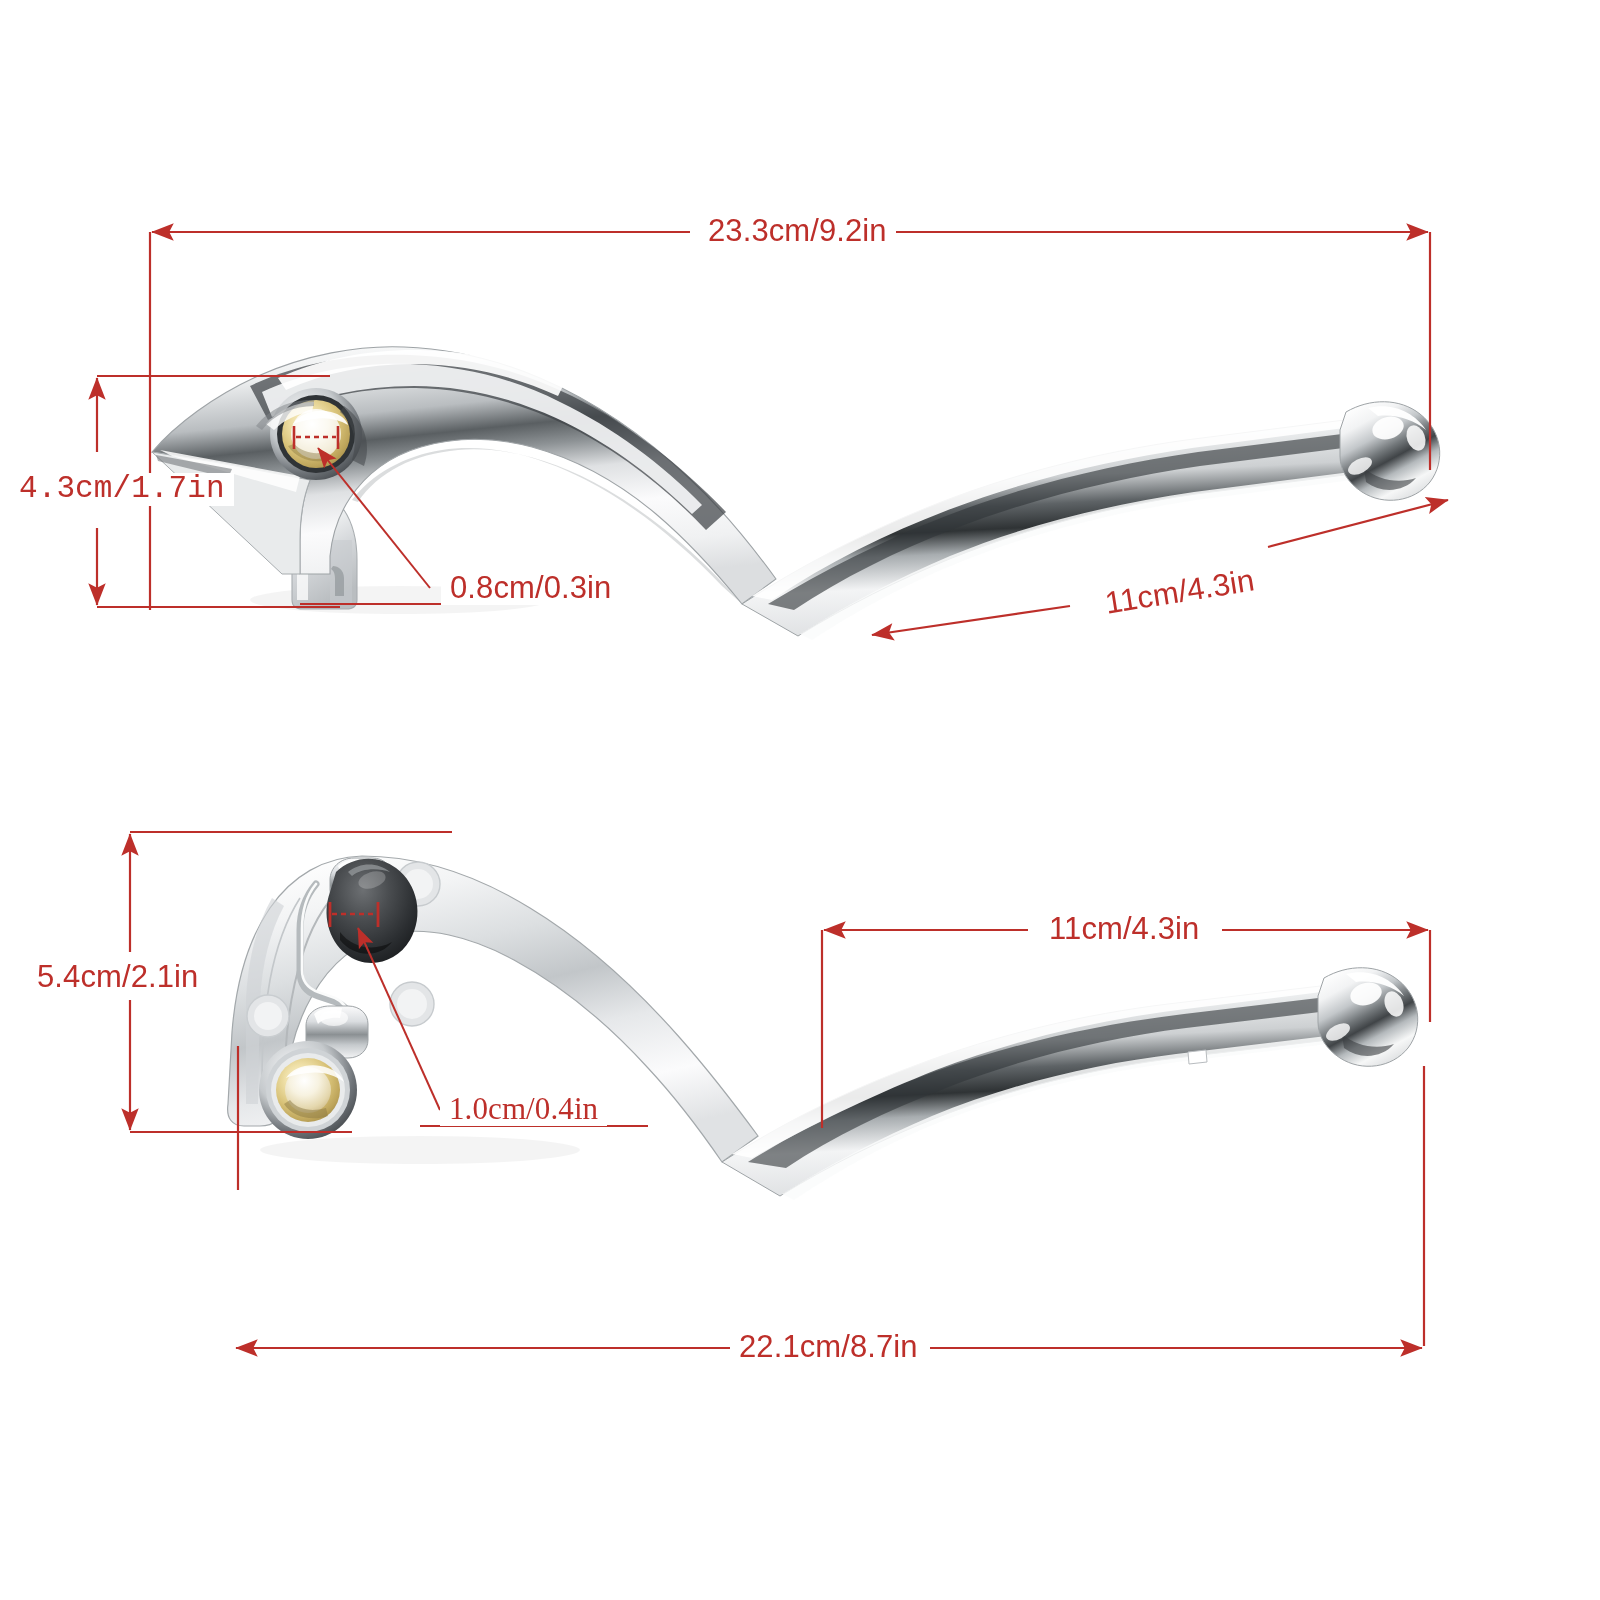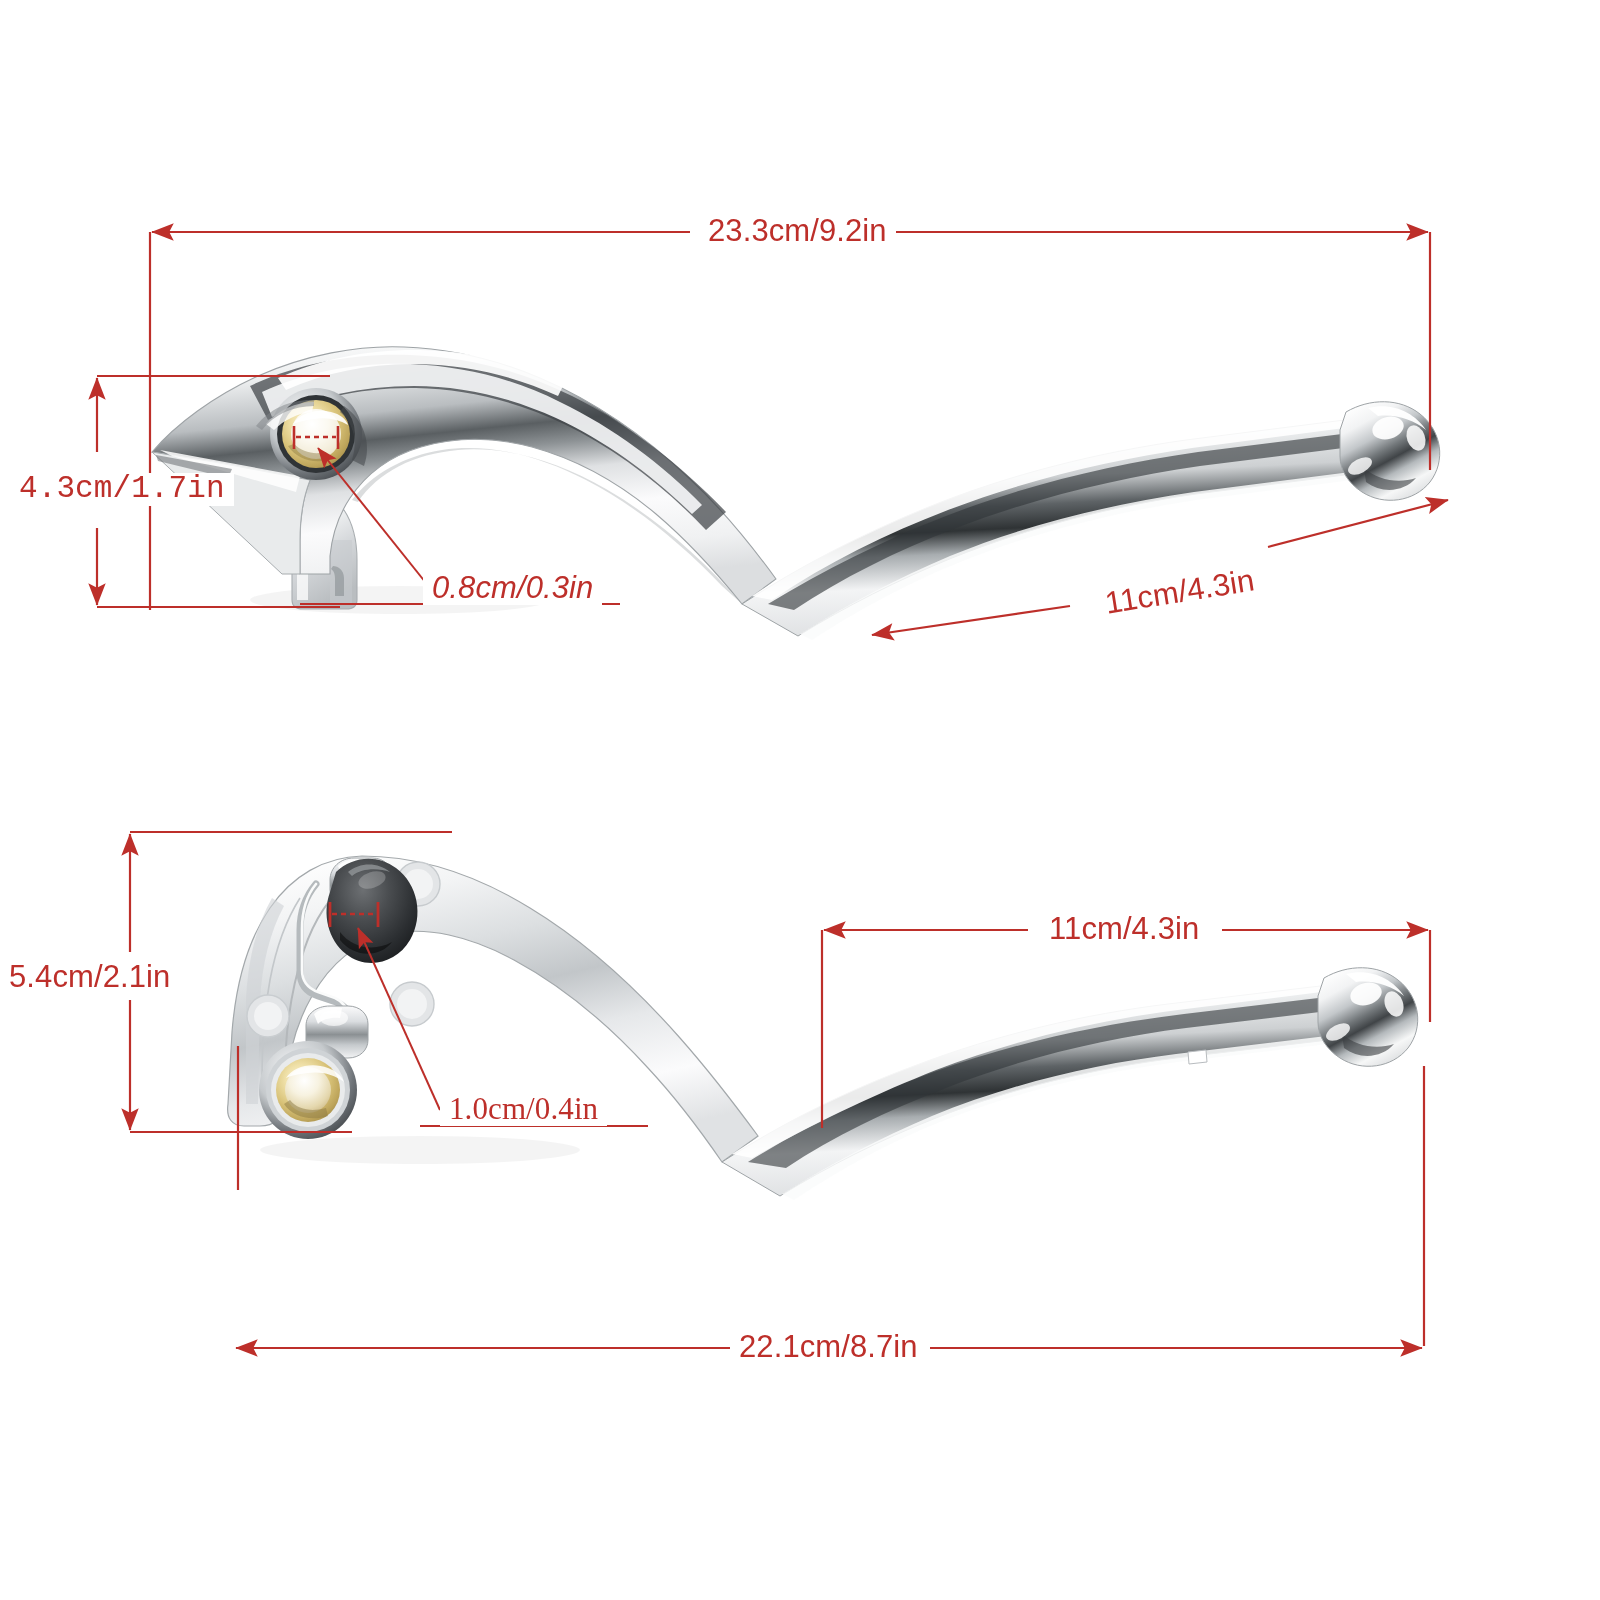--- a/index.html
+++ b/index.html
@@ -448,25 +448,25 @@
       <line x1="1424" y1="1066" x2="1424" y2="1346"></line>
       <line x1="236" y1="1348" x2="736" y2="1348" marker-start="url(#arrowStart)"></line>
       <line x1="930" y1="1348" x2="1422" y2="1348" marker-end="url(#arrowEnd)"></line>
     </g>
   </svg>
 
   <div class="dim-label" style="left:699px; top:215px;">23.3cm/9.2in</div>
 
   <div class="dim-label" style="left:10px; top:473px;font-family:Liberation Mono, monospace;">4.3cm/1.7in</div>
 
-  <div class="dim-label" style="left:423px; top:572px;font-style:italic;">0.8cm/0.3in</div>
+  <div class="dim-label" style="left:441px; top:572px;">0.8cm/0.3in</div>
 
   <div class="dim-label rot" style="left:1103px; top:588px; transform:rotate(-9deg); transform-origin:left top;">11cm/4.3in</div>
 
-  <div class="dim-label" style="left:0; top:961px;">5.4cm/2.1in</div>
+  <div class="dim-label" style="left:28px; top:961px;">5.4cm/2.1in</div>
 
   <div class="dim-label" style="left:440px; top:1093px;font-family:Liberation Serif, serif;">1.0cm/0.4in</div>
 
   <div class="dim-label" style="left:1040px; top:913px;">11cm/4.3in</div>
 
   <div class="dim-label" style="left:730px; top:1331px;">22.1cm/8.7in</div>
 
 </div>
 
 </body></html>

